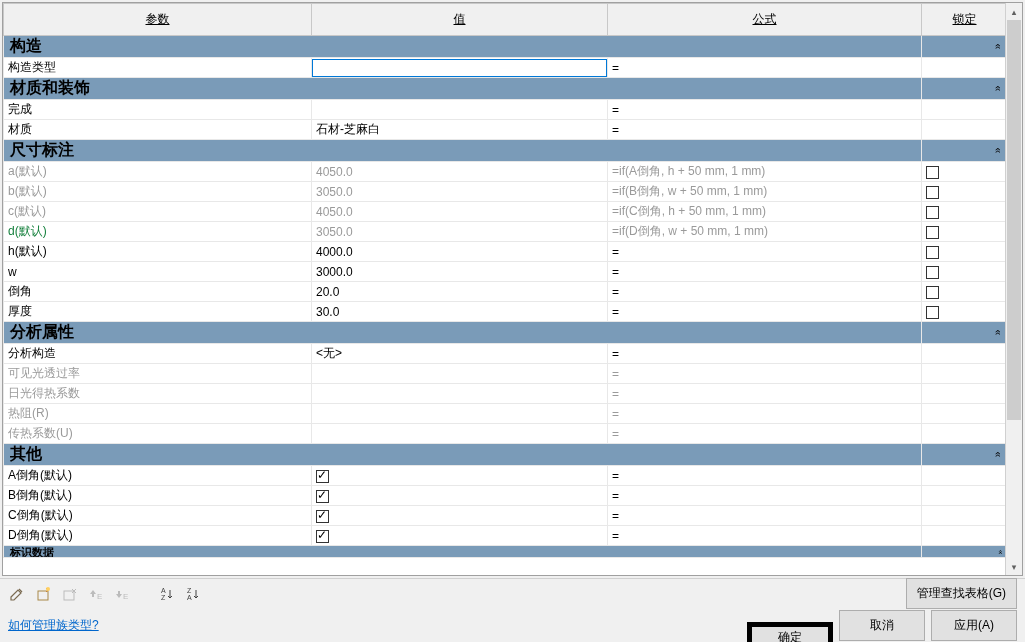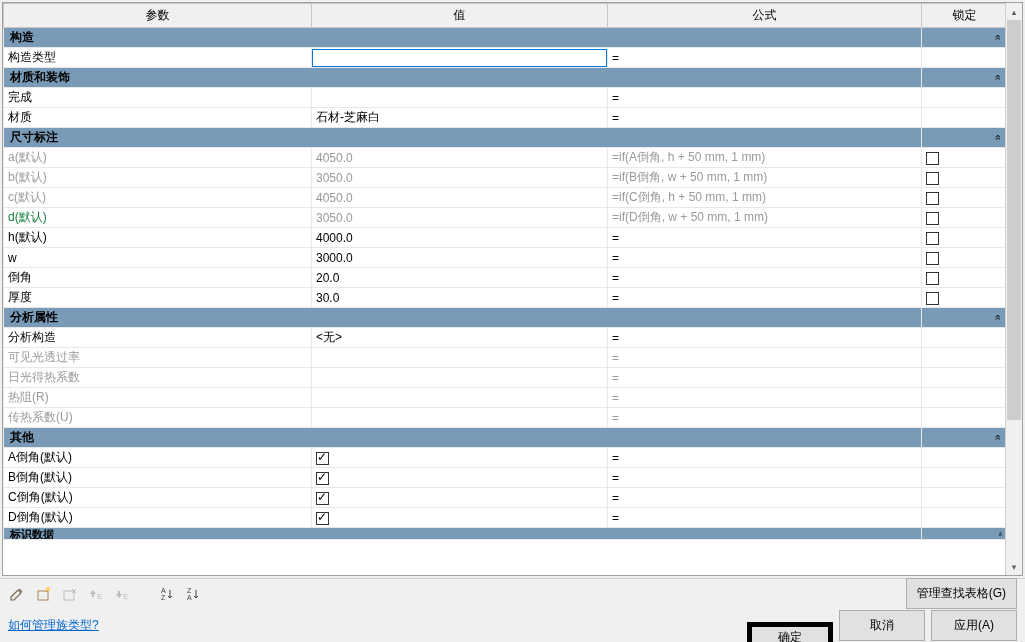--- a/index.html
+++ b/index.html
@@ -5,23 +5,23 @@
 * { box-sizing: border-box; margin: 0; padding: 0; }
 body { font-family: "Microsoft YaHei", "Segoe UI", Tahoma, sans-serif; font-size: 12px; background: #f0f0f0; color: #000; overflow: hidden; }
 .window { width: 1025px; height: 642px; background: #f0f0f0; display: flex; flex-direction: column; }
 .grid-area { flex: 1; border: 1px solid #a0a0a0; margin: 2px; background: #fff; display: flex; overflow: hidden; }
 .grid-content { flex: 1; overflow-y: auto; overflow-x: hidden; }
 .scrollbar-placeholder { width: 17px; background: #f0f0f0; border-left: 1px solid #d0d0d0; position: relative; }
 .scrollbar-thumb { position: absolute; left: 1px; right: 1px; top: 17px; height: 400px; background: #cdcdcd; }
 .scroll-btn { position: absolute; left: 0; right: 0; height: 17px; background: #f0f0f0; display:flex; align-items:center; justify-content:center; color:#606060; font-size:9px;}
 .scroll-btn.top { top:0; } .scroll-btn.bottom { bottom:0; }
 table.grid { width: 100%; border-collapse: collapse; table-layout: fixed; }
-table.grid th { background: #f0f0f0; border: 1px solid #c8c8c8; height: 24px; font-weight: normal; font-size: 12px; text-align: center; }
+table.grid th { background: #f0f0f0; border: 1px solid #c8c8c8; height: 32px; font-weight: normal; font-size: 12px; text-align: center; text-decoration: underline; }
 table.grid td { border: 1px solid #e8e8e8; height: 20px; padding: 0 4px; font-size: 12px; white-space: nowrap; overflow: hidden; }
-tr.group td { background: #7a9bb8; color: #000; font-weight: bold; font-size: 12px; padding-left: 6px; height: 20px; }
+tr.group td { background: #7a9bb8; color: #000; font-weight: bold; font-size: 16px; padding-left: 6px; height: 20px; }
 tr.group td.caret { text-align: right; padding-right: 6px; font-weight: normal; font-size: 10px; }
 tr.disabled td { color: #9a9a9a; }
 .col-param { width: 308px; }
 .col-value { width: 296px; }
 .col-formula { width: 314px; }
 .col-lock { width: 86px; }
 td.lock-cell, td.chk-cell { text-align: left; padding-left: 4px; }
 .checkbox { display: inline-block; width: 13px; height: 13px; border: 1px solid #333; background: #fff; position: relative; vertical-align: middle; }
 .checkbox.checked::after { content: "✓"; position: absolute; top: -3px; left: 0px; font-size: 12px; color: #000; }
 td.value-cell.selected { padding: 0; }

